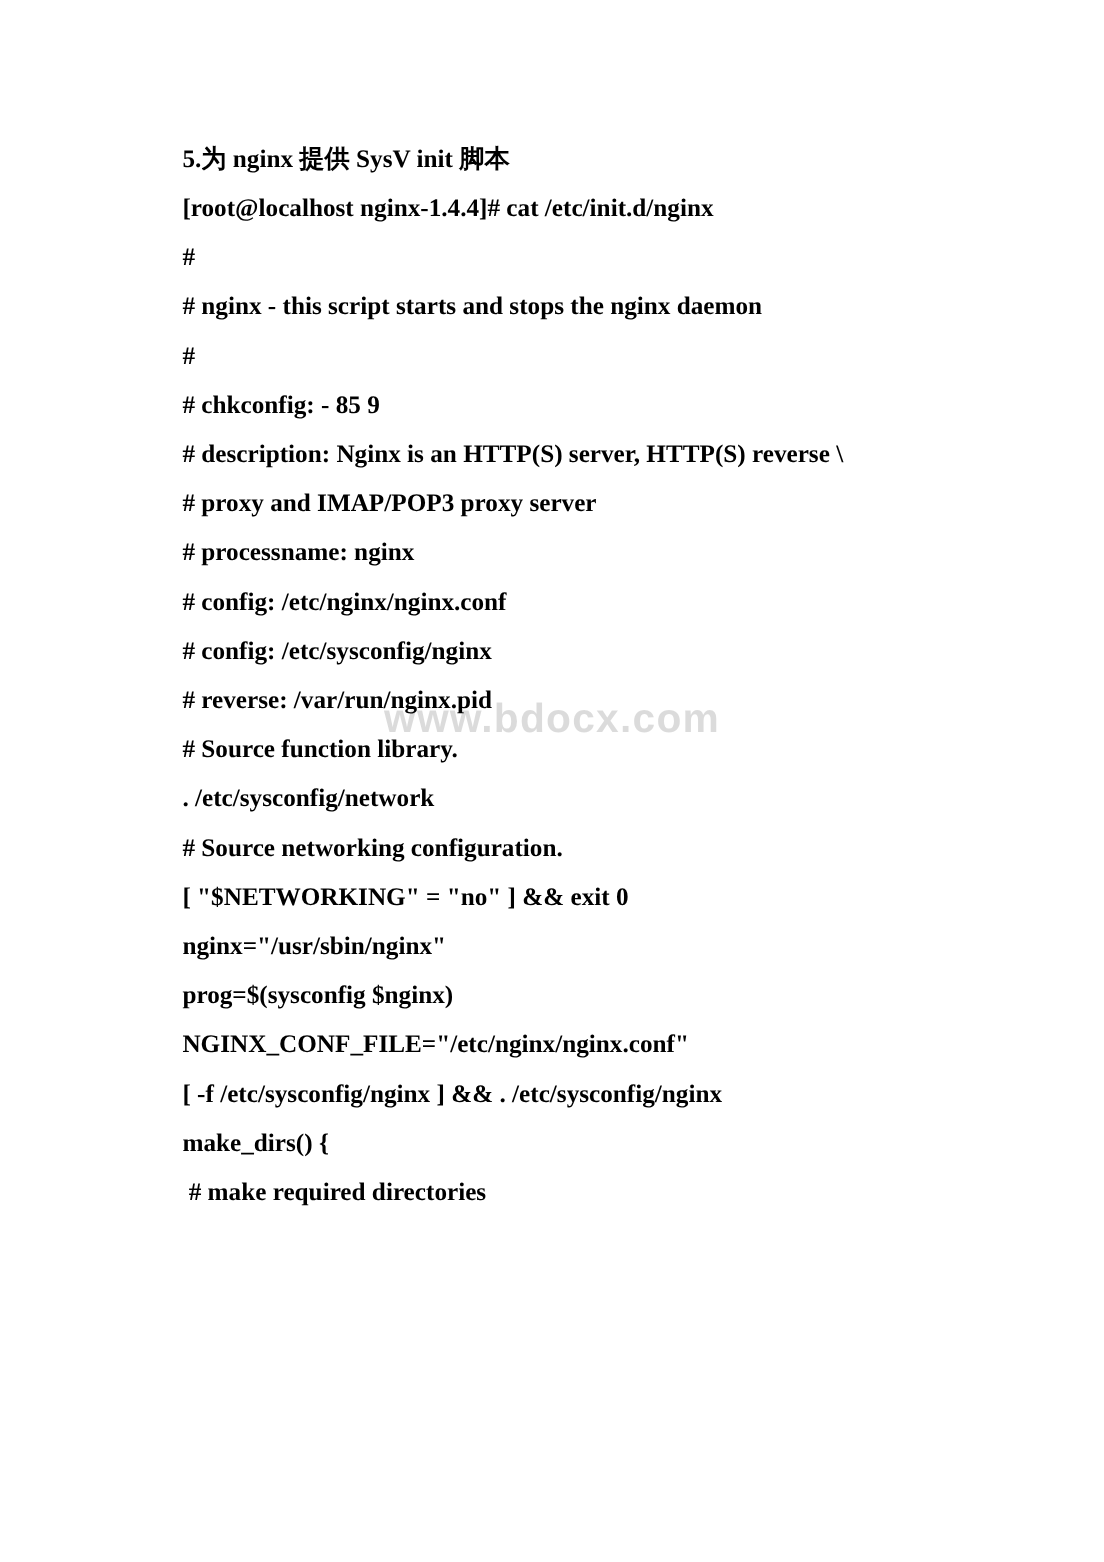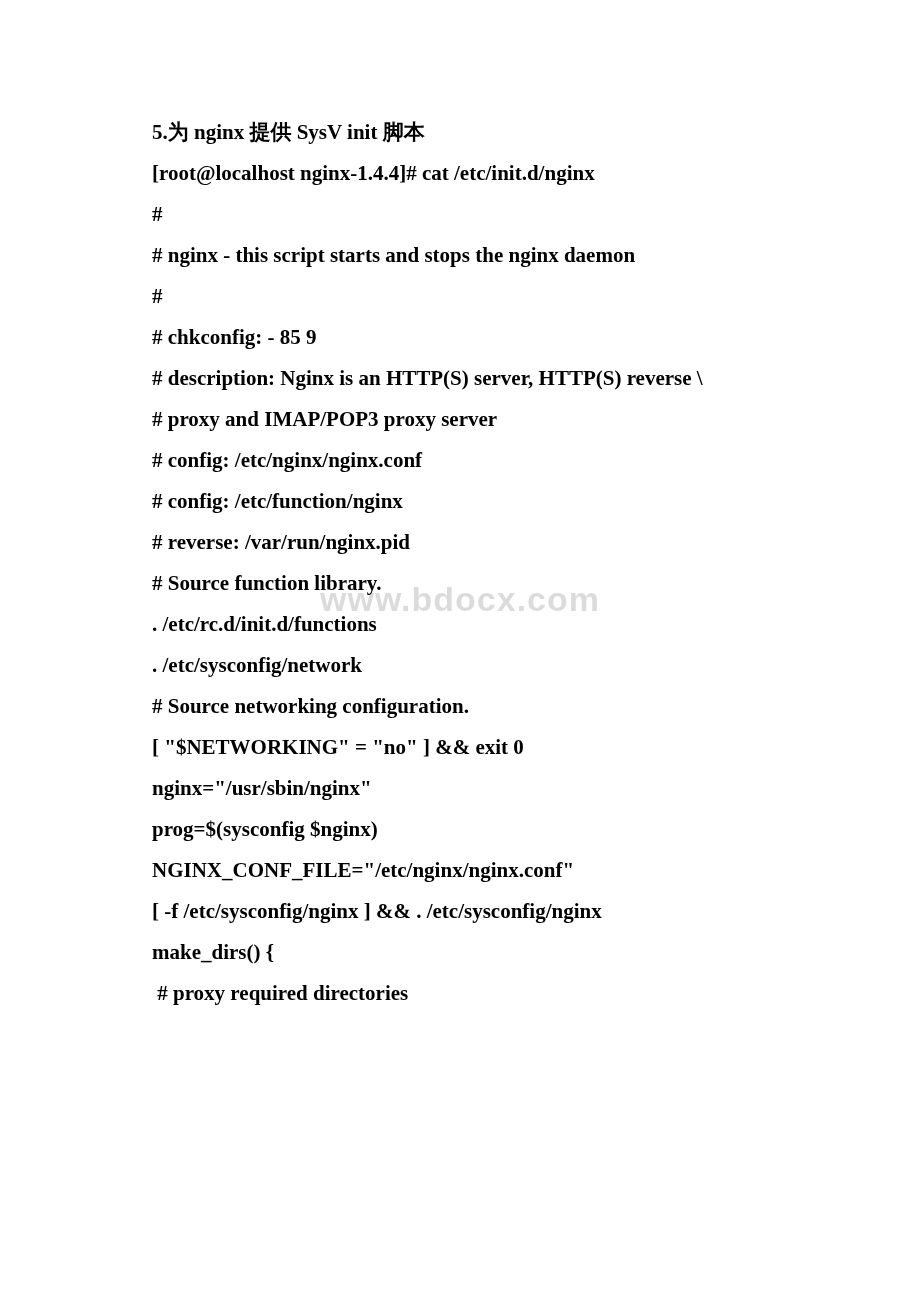--- a/index.html
+++ b/index.html
@@ -43,27 +43,27 @@
 <div class="page">
   <div class="watermark">www.bdocx.com</div>
   <div class="line">5.为 nginx 提供 SysV init 脚本</div>
   <div class="line">[root@localhost nginx-1.4.4]# cat /etc/init.d/nginx</div>
   <div class="line">#</div>
   <div class="line"># nginx - this script starts and stops the nginx daemon</div>
   <div class="line">#</div>
   <div class="line"># chkconfig: - 85 9</div>
   <div class="line"># description: Nginx is an HTTP(S) server, HTTP(S) reverse \</div>
   <div class="line"># proxy and IMAP/POP3 proxy server</div>
+  <div class="line"># processname: nginx</div>
   <div class="line"># config: /etc/nginx/nginx.conf</div>
-  <div class="line"># config: /etc/function/nginx</div>
+  <div class="line"># config: /etc/sysconfig/nginx</div>
   <div class="line"># reverse: /var/run/nginx.pid</div>
   <div class="line"># Source function library.</div>
-  <div class="line">. /etc/rc.d/init.d/functions</div>
   <div class="line">. /etc/sysconfig/network</div>
   <div class="line"># Source networking configuration.</div>
   <div class="line">[ "$NETWORKING" = "no" ] &amp;&amp; exit 0</div>
   <div class="line">nginx="/usr/sbin/nginx"</div>
   <div class="line">prog=$(sysconfig $nginx)</div>
   <div class="line">NGINX_CONF_FILE="/etc/nginx/nginx.conf"</div>
   <div class="line">[ -f /etc/sysconfig/nginx ] &amp;&amp; . /etc/sysconfig/nginx</div>
   <div class="line">make_dirs() {</div>
-  <div class="line"> # proxy required directories</div>
+  <div class="line"> # make required directories</div>
 </div>
 
 </body></html>

